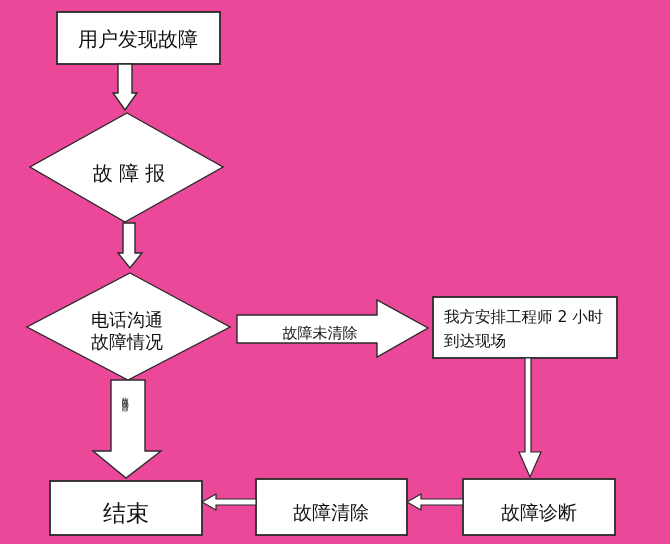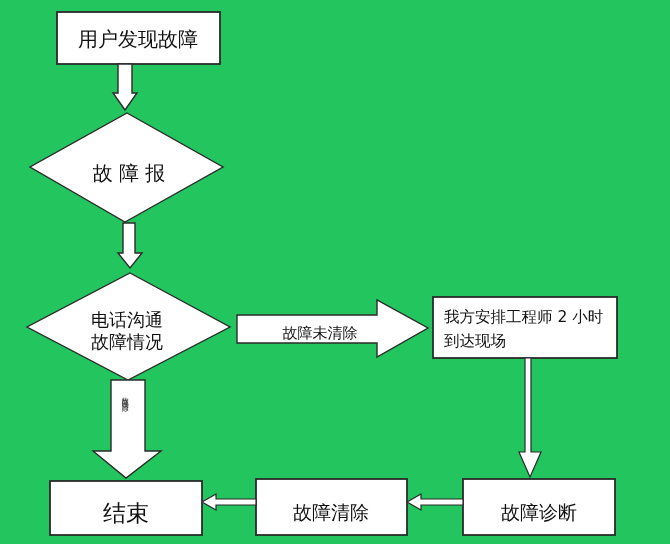--- a/index.html
+++ b/index.html
@@ -5,21 +5,21 @@
   html, body {
     margin: 0;
     padding: 0;
     background: #ffffff;
     font-family: "DejaVu Sans", "Liberation Sans", sans-serif;
   }
   .canvas {
     position: relative;
     width: 670px;
     height: 544px;
-    background: #22c55e;
+    background: #ec4899;
     overflow: hidden;
   }
   .canvas svg {
     position: absolute;
     left: 0;
     top: 0;
   }
   svg text {
     fill: #111111;
     font-family: "DejaVu Sans", "Liberation Sans", sans-serif;

